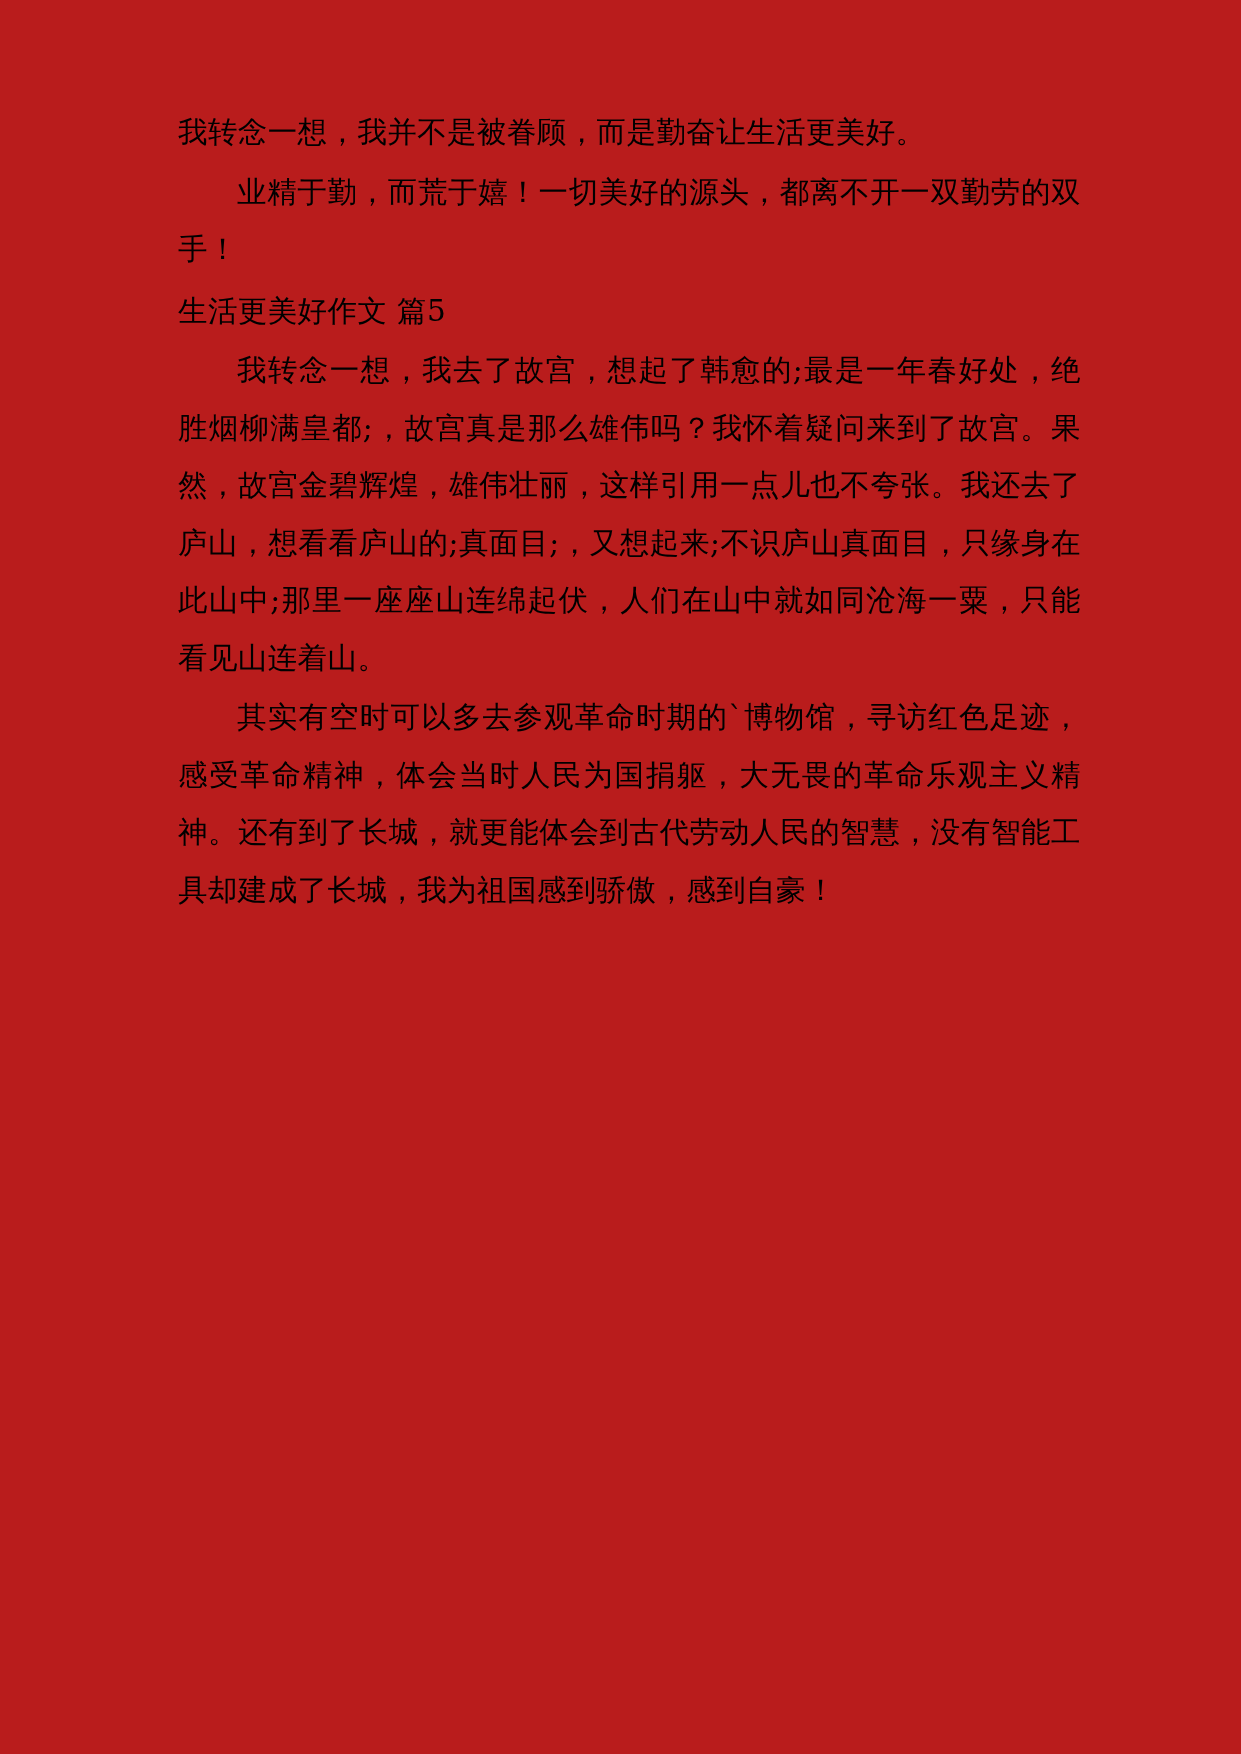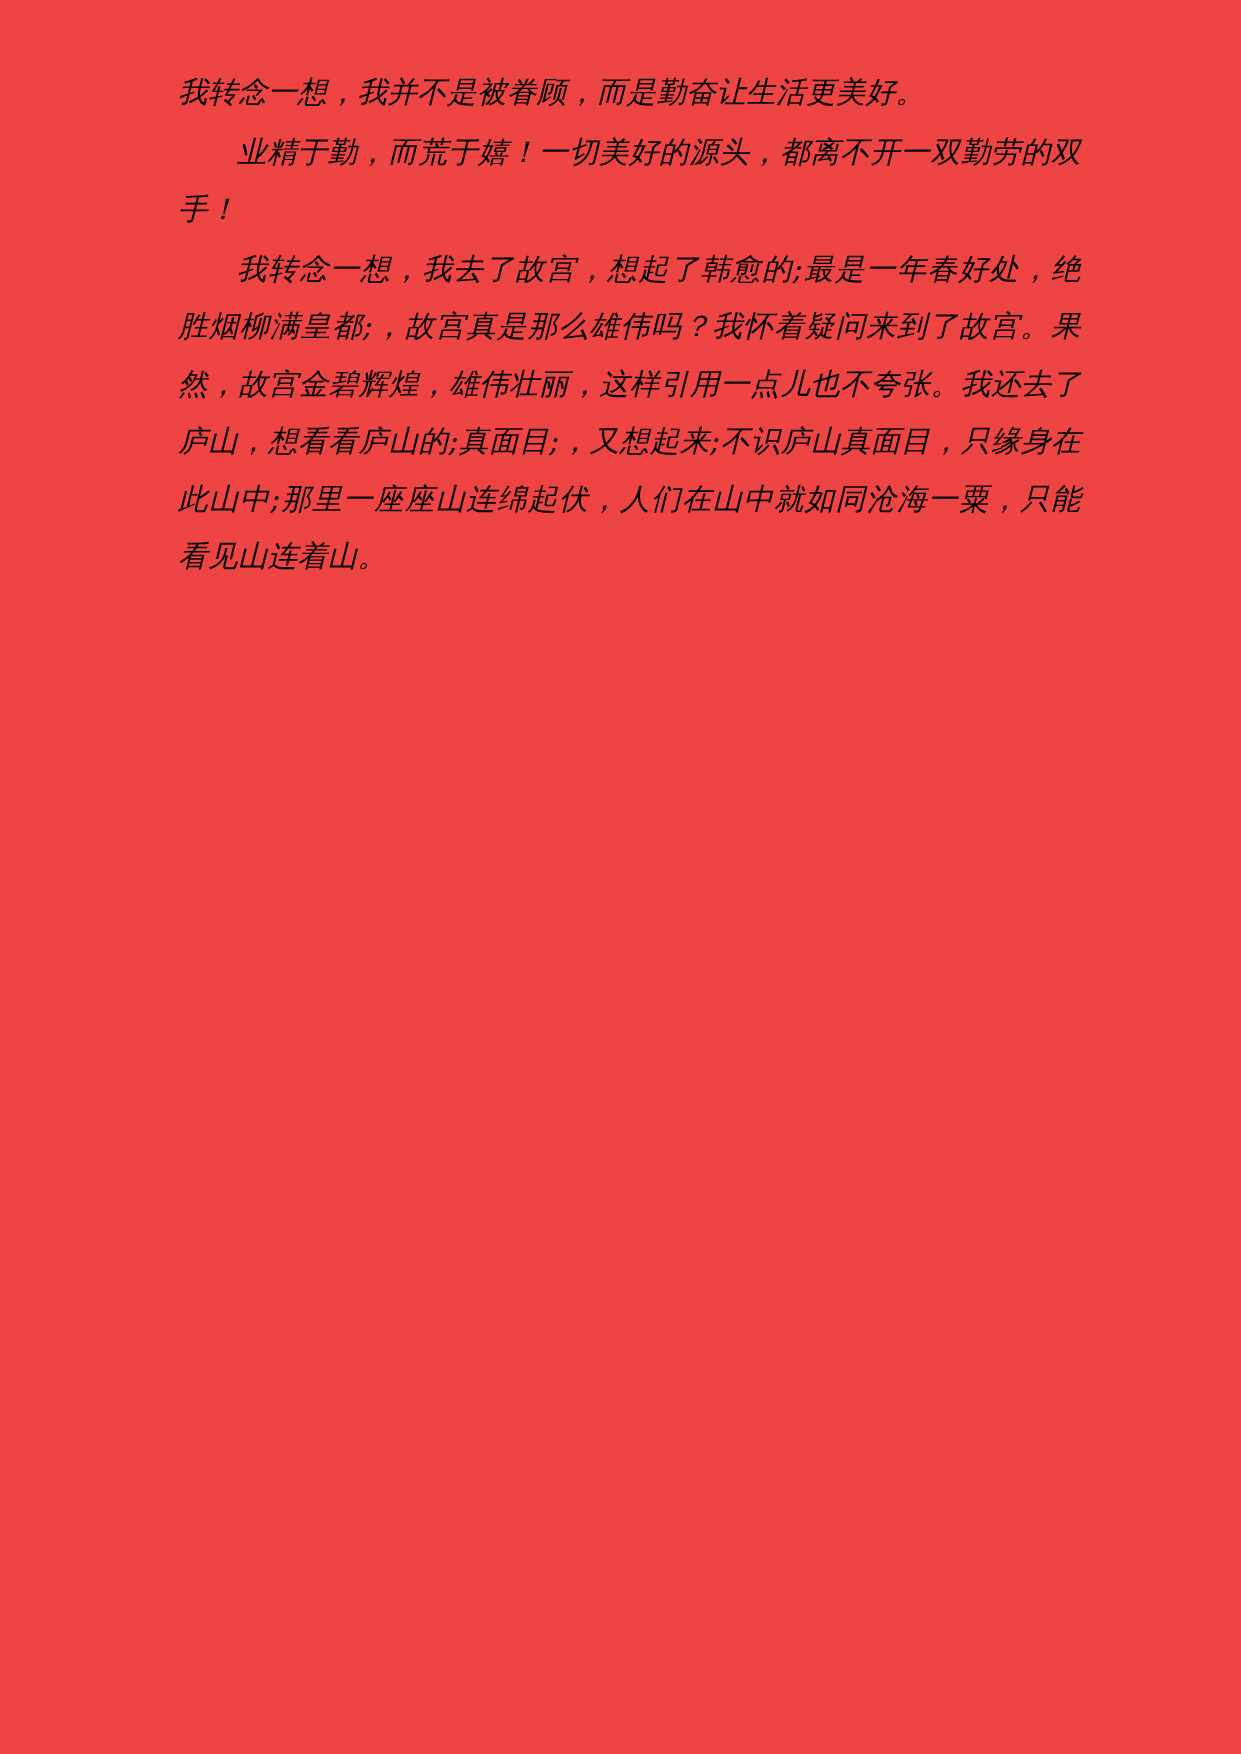--- a/index.html
+++ b/index.html
@@ -10,23 +10,22 @@
   body {
     width: 1241px;
     height: 1754px;
     font-family: "DejaVu Serif", "Liberation Serif", serif;
     color: #000000;
   }
   .page {
     box-sizing: border-box;
     width: 1241px;
     height: 1754px;
-    padding: 64px 160px 120px 178px;
-    background: #ef4444;
-    font-style: italic;
+    padding: 104px 160px 120px 178px;
+    background: #b91c1c;
   }
   .doc-body {
     font-size: 29.5px;
     line-height: 1.95;
     letter-spacing: 0.4px;
     text-align: justify;
   }
   p {
     margin: 0 0 2px 0;
   }
@@ -39,15 +38,17 @@
     margin-bottom: 2px;
   }
 </style>
 </head>
 <body>
 
 <div class="page">
   <div class="doc-body">
     <p class="body-text">我转念一想，我并不是被眷顾，而是勤奋让生活更美好。</p>
     <p class="body-text indent">业精于勤，而荒于嬉！一切美好的源头，都离不开一双勤劳的双手！</p>
+    <p class="body-text heading">生活更美好作文  篇5</p>
     <p class="body-text indent">我转念一想，我去了故宫，想起了韩愈的;最是一年春好处，绝胜烟柳满皇都;，故宫真是那么雄伟吗？我怀着疑问来到了故宫。果然，故宫金碧辉煌，雄伟壮丽，这样引用一点儿也不夸张。我还去了庐山，想看看庐山的;真面目;，又想起来;不识庐山真面目，只缘身在此山中;那里一座座山连绵起伏，人们在山中就如同沧海一粟，只能看见山连着山。</p>
+    <p class="body-text indent">其实有空时可以多去参观革命时期的`博物馆，寻访红色足迹，感受革命精神，体会当时人民为国捐躯，大无畏的革命乐观主义精神。还有到了长城，就更能体会到古代劳动人民的智慧，没有智能工具却建成了长城，我为祖国感到骄傲，感到自豪！</p>
   </div>
 </div>
 
 </body></html>

